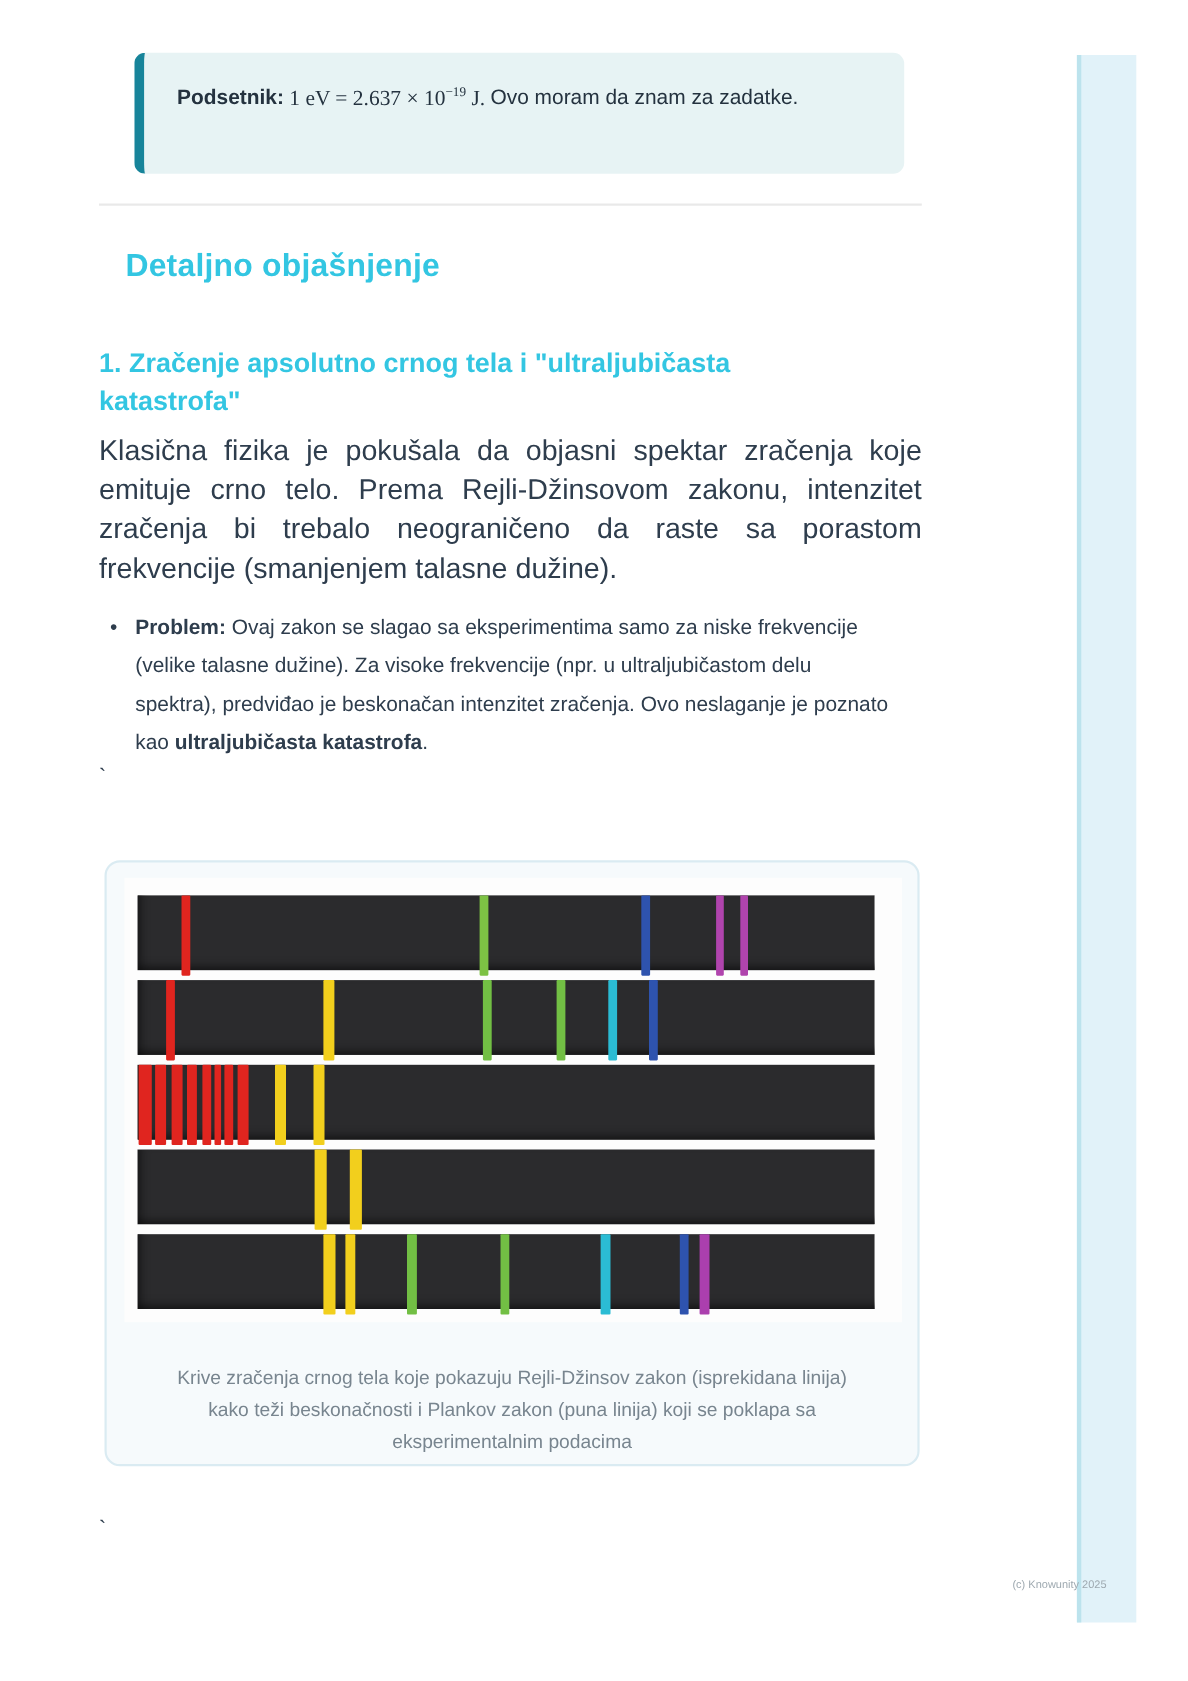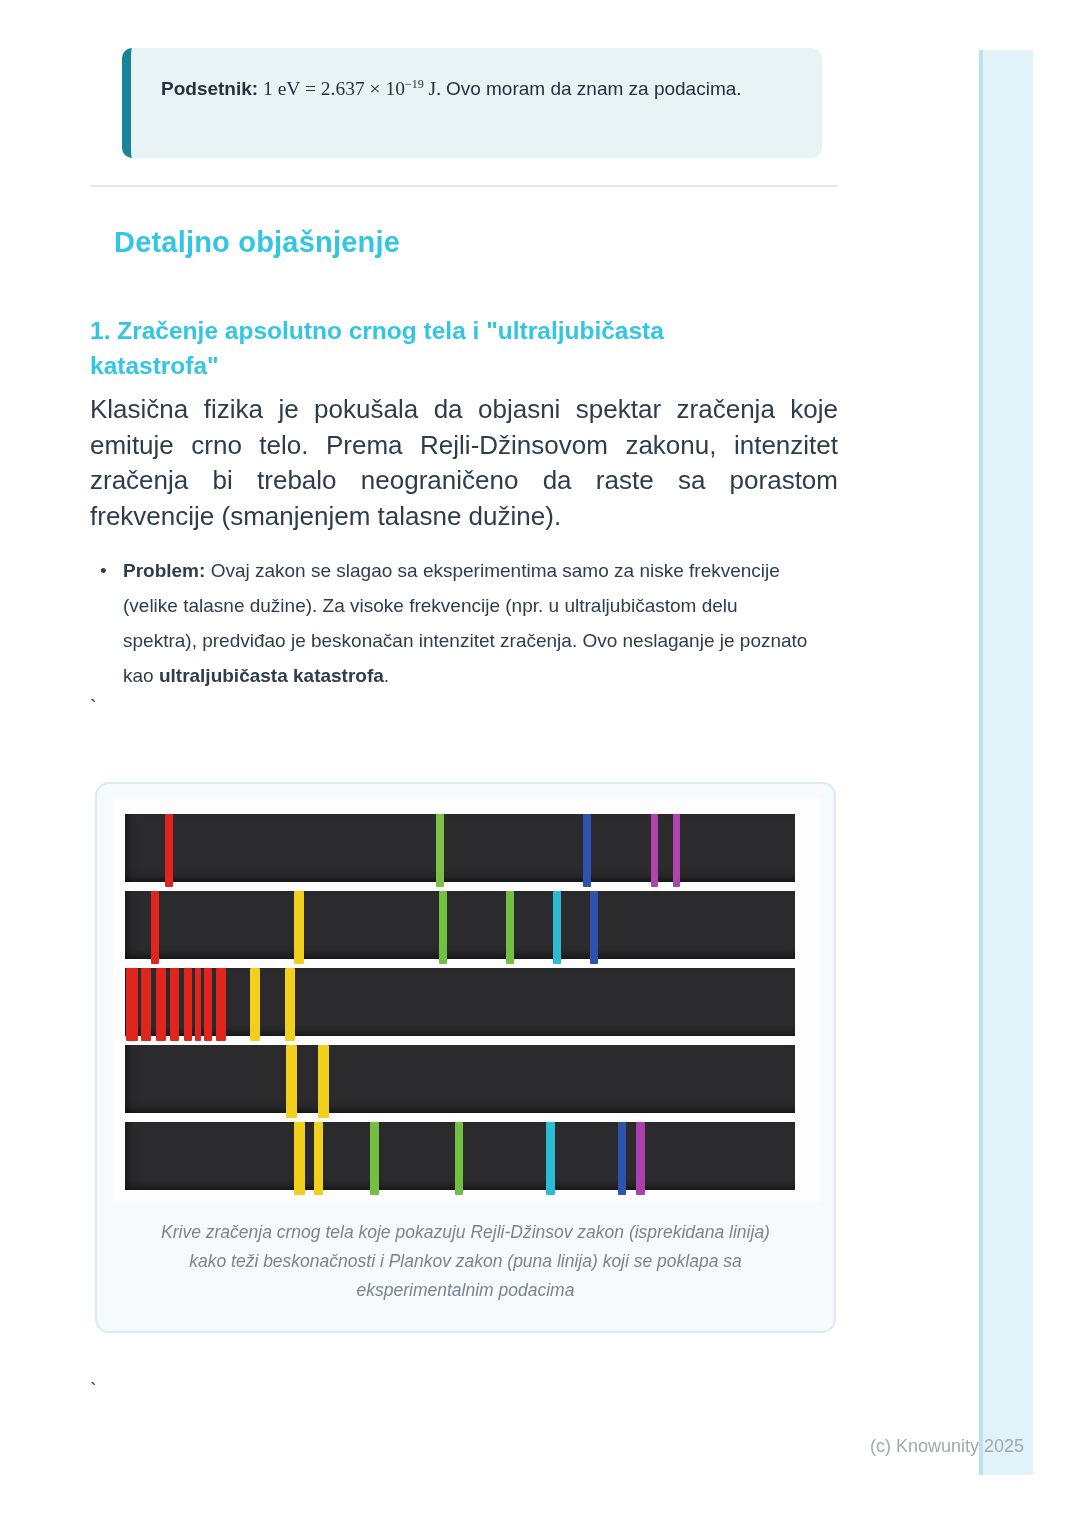--- a/index.html
+++ b/index.html
@@ -40,34 +40,34 @@
     background:#f6fafc; border:2px solid #daebf2; border-radius:14px; padding:14px 16px; z-index:2;
   }
   .image-panel { width:707px; height:404px; background:#fdfdfd; padding:16px 12px 12px 12px; }
   .spectrum-bar {
     position:relative; width:670px; height:68px; margin-bottom:9px; background:#2b2b2d;
     box-shadow: inset 0 -9px 9px -6px rgba(0,0,0,.55), inset 9px 0 9px -6px rgba(0,0,0,.45);
   }
   .spectrum-bar:last-child { margin-bottom:0; }
   .sline { position:absolute; top:0; bottom:-5px; border-radius:1px; }
   .caption {
-    display:block; margin:16px auto 0 auto; width:630px; text-align:center;
-    font-style:italic; font-size:17.5px; line-height:29px; color:#78858f;
+    display:block; margin:36px auto 0 auto; width:630px; text-align:center;
+    font-size:17.5px; line-height:29px; color:#78858f;
   }
-  .footer { position:absolute; right:56px; top:1436px; font-size:18px; color:#9ea9b0; z-index:3; }
+  .footer { position:absolute; right:74px; top:1436px; font-size:10px; color:#9ea9b0; z-index:3; }
 </style>
 </head>
 <body>
 
 <div class="page">
 
   <aside class="sidebar"></aside>
 
   <div class="callout">
-    <p class="callout-text"><strong>Podsetnik:</strong><span class="formula"><span> 1 eV = 2.637 × 10</span><sup>−19</sup><span> J. </span></span><span>Ovo moram da znam za podacima.</span></p>
+    <p class="callout-text"><strong>Podsetnik:</strong><span class="formula"><span> 1 eV = 2.637 × 10</span><sup>−19</sup><span> J. </span></span><span>Ovo moram da znam za zadatke.</span></p>
   </div>
 
   <hr class="divider">
 
   <h1 class="h1">Detaljno objašnjenje</h1>
 
   <h2 class="h2">1. Zračenje apsolutno crnog tela i "ultraljubičasta katastrofa"</h2>
 
   <p class="para">Klasična fizika je pokušala da objasni spektar zračenja koje emituje crno telo. Prema Rejli-Džinsovom zakonu, intenzitet zračenja bi trebalo neograničeno da raste sa porastom frekvencije (smanjenjem talasne dužine).</p>
 

